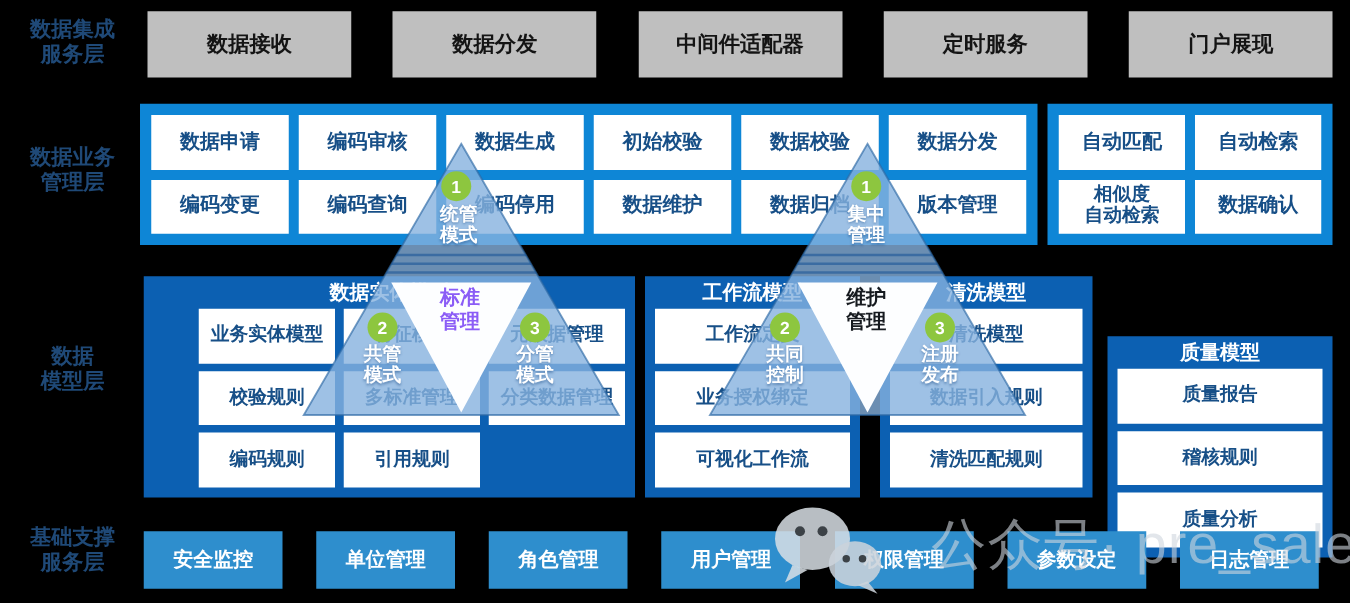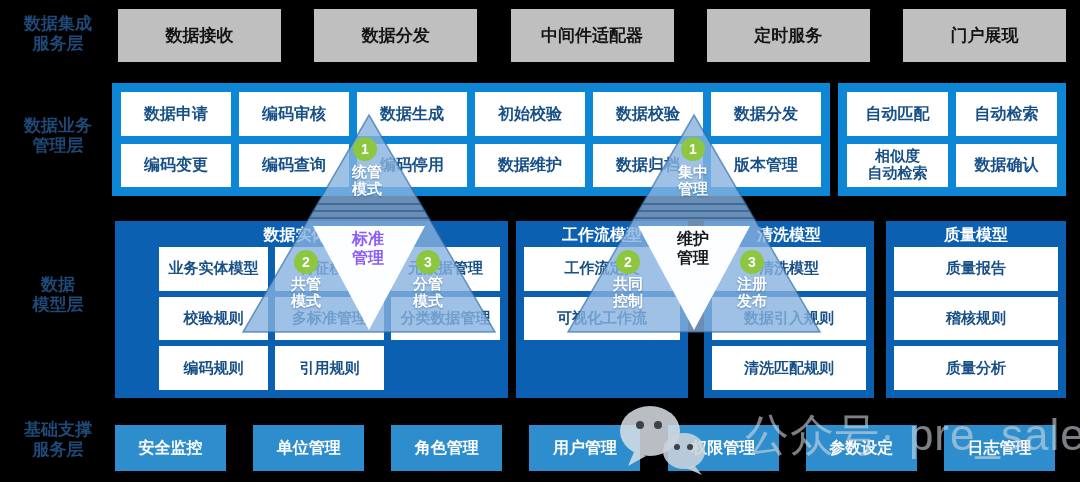--- a/index.html
+++ b/index.html
@@ -111,34 +111,35 @@
       <div class="wbox">编码规则</div>
       <div class="wbox">引用规则</div>
       <div class="cell-empty"></div>
     </div>
   </div>
 
   <div class="msec" style="left:516px;width:172px;">
     <div class="msec-title">工作流模型</div>
     <div class="msec-grid rows3">
       <div class="wbox">工作流定义</div>
+      <div class="wbox">业务授权绑定</div>
       <div class="wbox">可视化工作流</div>
     </div>
   </div>
 
   <div class="msec" style="left:704px;width:170px;">
     <div class="msec-title">清洗模型</div>
     <div class="msec-grid rows3">
       <div class="wbox">清洗模型</div>
       <div class="wbox">数据引入规则</div>
       <div class="wbox">清洗匹配规则</div>
     </div>
   </div>
 
-  <div class="msec" style="left:886px;width:180px;">
+  <div class="msec" style="left:886px;width:180px;margin-top:48px;">
     <div class="msec-title">质量模型</div>
     <div class="msec-grid rows3">
       <div class="wbox">质量报告</div>
       <div class="wbox">稽核规则</div>
       <div class="wbox">质量分析</div>
     </div>
   </div>
 
   <div class="supp-row">
     <div class="supp-box">安全监控</div>

